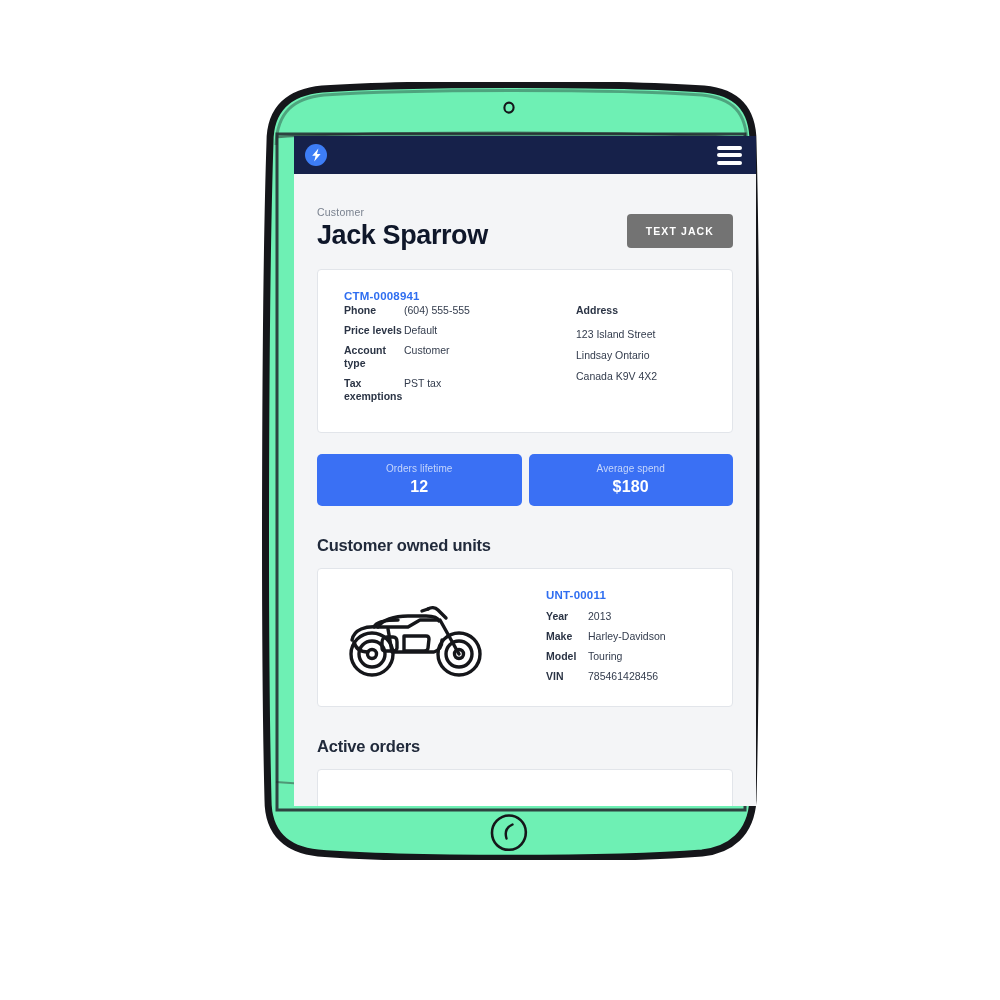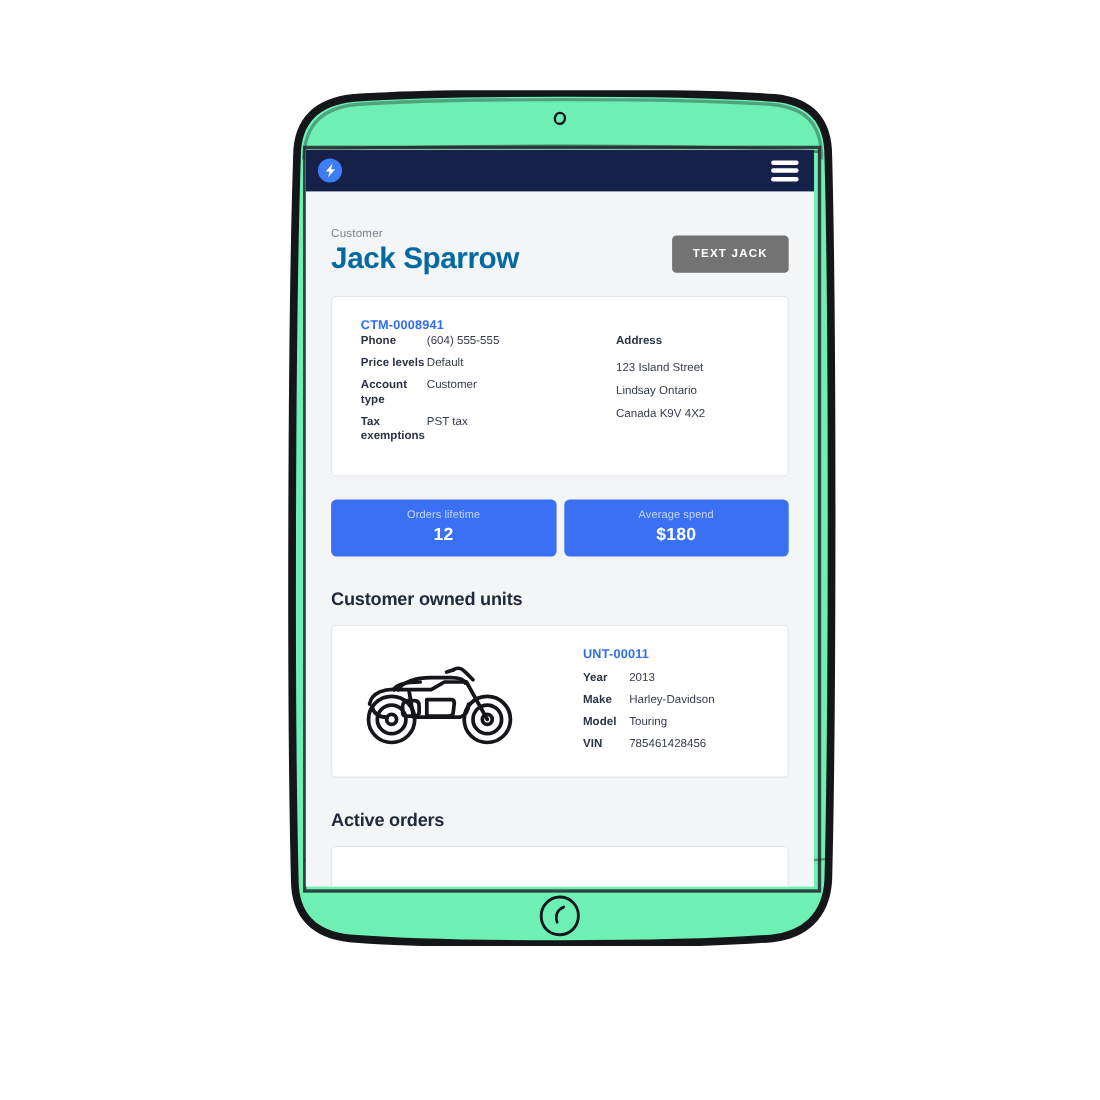--- a/index.html
+++ b/index.html
@@ -24,21 +24,21 @@
     position: absolute;
     left: 258px;
     top: 82px;
     width: 506px;
     height: 778px;
   }
   .tablet-outline svg { display:block; }
 
   .tablet-screen {
     position: absolute;
-    left: 278px;
+    left: 294px;
     top: 136px;
     width: 462px;
     height: 670px;
     background: #f4f5f7;
     overflow: hidden;
     z-index: 5;
   }
 
   
   .navbar {
@@ -88,21 +88,21 @@
   }
   .eyebrow {
     font-size: 10.5px;
     color: #7a828f;
     letter-spacing: .2px;
     margin-bottom: 3px;
   }
   .page-title {
     font-size: 27px;
     font-weight: 700;
-    color: #0369a1;
+    color: #0f172a;
     letter-spacing: -0.4px;
     line-height: 1.1;
   }
   .btn-text-jack {
     background: #737373;
     color: #ffffff;
     border: none;
     border-radius: 4px;
     font-size: 10.5px;
     font-weight: 700;

